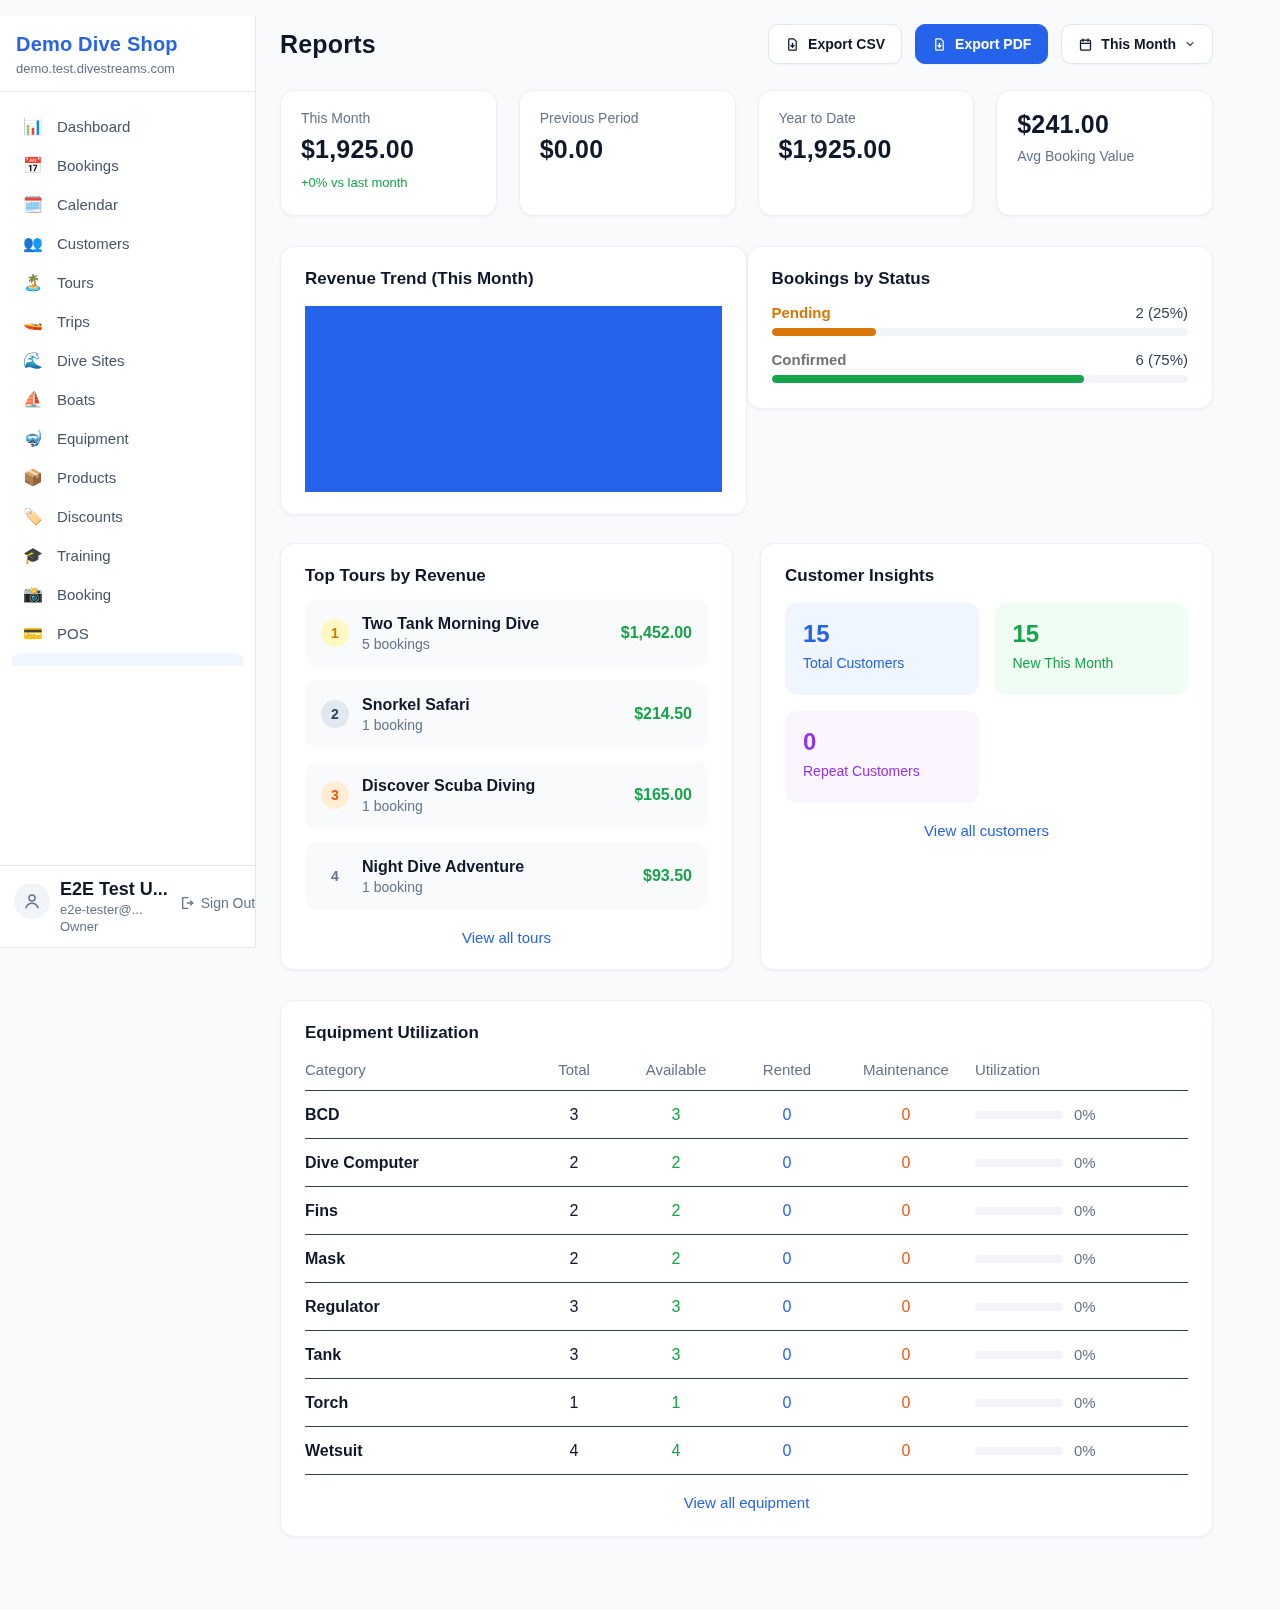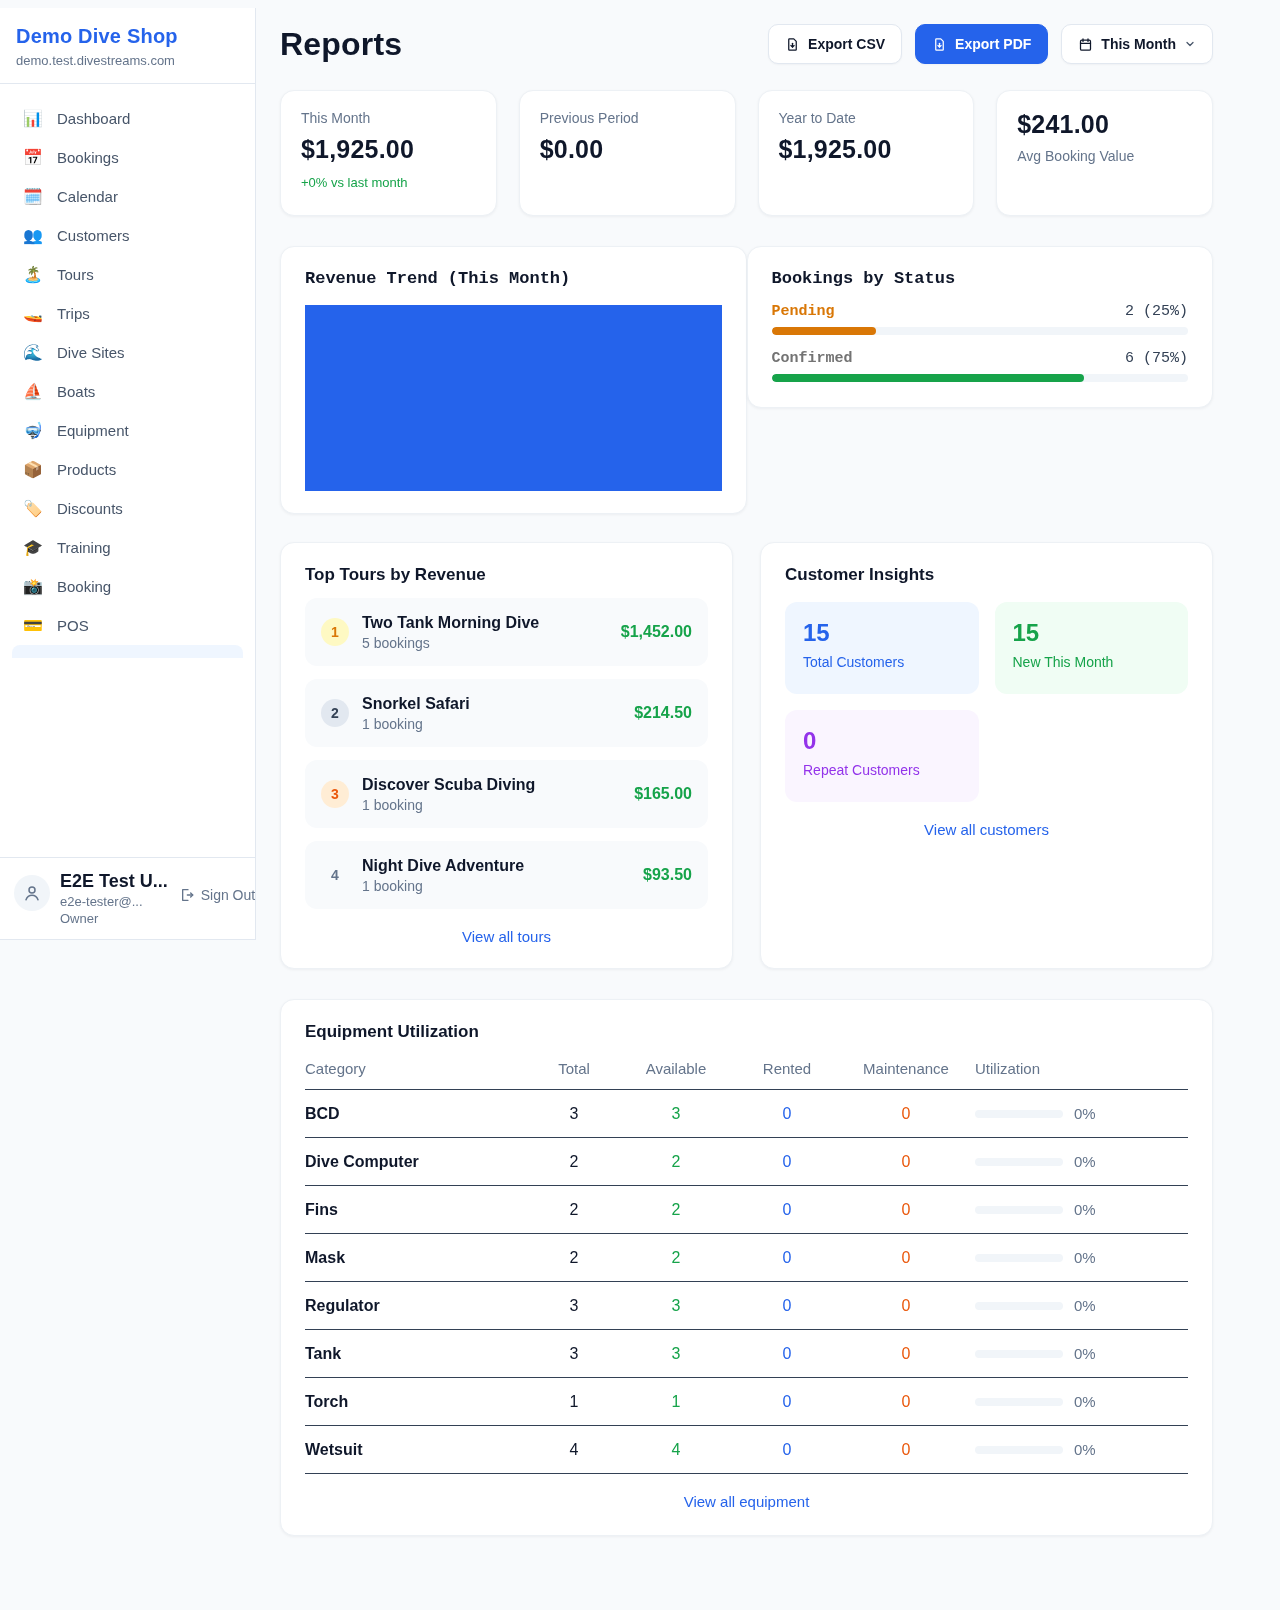--- a/index.html
+++ b/index.html
@@ -1,20 +1,20 @@
 <!DOCTYPE html>
 <html><head>
 <meta charset="utf-8">
 <style>
   * { box-sizing: border-box; margin: 0; padding: 0; }
   html,body { width:1280px; height:1610px; }
   body { background:#f8fafc; font-family:"Liberation Sans", sans-serif; color:#0f172a; position:relative; }
 
   
-  .sidebar { position:absolute; top:8px; left:0; width:256px; height:932px; background:#fff;
+  .sidebar { position:absolute; top:16px; left:0; width:256px; height:932px; background:#fff;
              border-right:1px solid #e2e8f0; border-bottom:1px solid #e2e8f0; }
   .brand { padding:17px 16px 15px; border-bottom:1px solid #e2e8f0; }
   .brand-name { color:#2563eb; font-size:20px; font-weight:bold; letter-spacing:.2px; }
   .brand-domain { color:#64748b; font-size:13px; margin-top:5px; }
   .nav { padding:15px 12px 0; }
   .nav-item { display:flex; align-items:center; gap:13px; padding:10px 10px; border-radius:8px;
               color:#475569; font-size:15px; cursor:pointer; }
   .nav-icon { width:22px; font-size:16px; text-align:center; flex:0 0 22px; }
   .active-sliver { margin:0 12px; height:13px; border-radius:8px 8px 0 0; background:#eff6ff; }
   .user-panel { position:absolute; bottom:0; left:0; right:0; background:#fff; border-top:1px solid #e2e8f0;
@@ -24,39 +24,39 @@
   .user-name { font-size:18px; font-weight:bold; white-space:nowrap; }
   .user-email { font-size:13px; color:#64748b; margin-top:2px; }
   .user-role { font-size:13px; color:#64748b; margin-top:2px; }
   .signout { margin-left:auto; display:flex; align-items:center; gap:7px; color:#64748b;
              font-size:14px; margin-top:16px; cursor:pointer; white-space:nowrap; }
 
   
   .main { margin-left:256px; padding:24px; }
   .container { width:933px; }
   .page-header { display:flex; align-items:center; margin-bottom:26px; }
-  .page-title { font-size:32px; font-weight:bold; letter-spacing:.2px; }
+  .page-title { font-size:25px; font-weight:bold; letter-spacing:.2px; }
   .header-actions { margin-left:auto; display:flex; gap:13px; }
   .btn { height:40px; border-radius:10px; border:1px solid #e2e8f0; background:#fff; font-size:14px;
          font-weight:bold; color:#0f172a; display:inline-flex; align-items:center; gap:8px;
          padding:0 16px; cursor:pointer; font-family:inherit; box-shadow:0 1px 2px rgba(15,23,42,.04); }
   .btn-primary { background:#2563eb; border-color:#2563eb; color:#fff; }
   .icon-svg { display:inline-flex; }
 
   .card { background:#fff; border-radius:14px; border:1px solid #edf1f5; box-shadow:0 1px 3px rgba(15,23,42,.05); }
 
   .stats-grid { display:grid; grid-template-columns:repeat(4,1fr); gap:22px; margin-bottom:30px; }
   .stat-card { padding:19px 20px; height:126px; }
   .stat-label { font-size:14px; color:#64748b; }
   .stat-value { font-size:25px; font-weight:bold; margin-top:9px; letter-spacing:.2px; }
   .stat-delta { font-size:13px; color:#16a34a; margin-top:11px; }
   .stat-card.value-first .stat-value { margin-top:0; }
   .stat-card.value-first .stat-label { margin-top:9px; }
 
-  .row2 { display:grid; grid-template-columns:1fr 1fr; align-items:start; margin-bottom:28px;font-family:Liberation Mono, monospace; }
+  .row2 { display:grid; grid-template-columns:1fr 1fr; align-items:start; margin-bottom:28px; }
   .card-pad { padding:22px 24px; }
   .card-title { font-size:17px; font-weight:bold; }
   .revenue-block { margin-top:17px; height:186px; background:#2563eb; }
 
   .status-card { padding:22px 24px 25px; }
   .status-row { margin-top:15px; }
   .status-line { display:flex; justify-content:space-between; align-items:center; font-size:15px; }
   .status-label { font-weight:bold; }
   .status-pending { color:#d97706; }
   .status-confirmed { color:#737373; }

